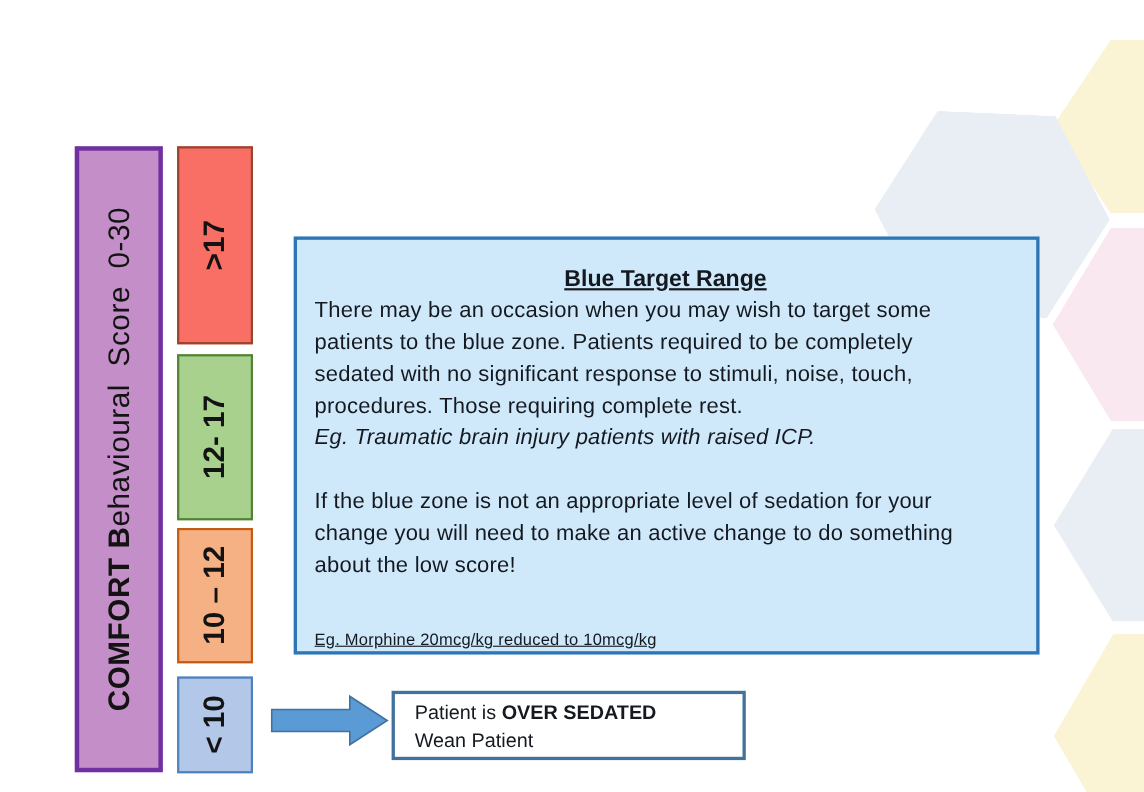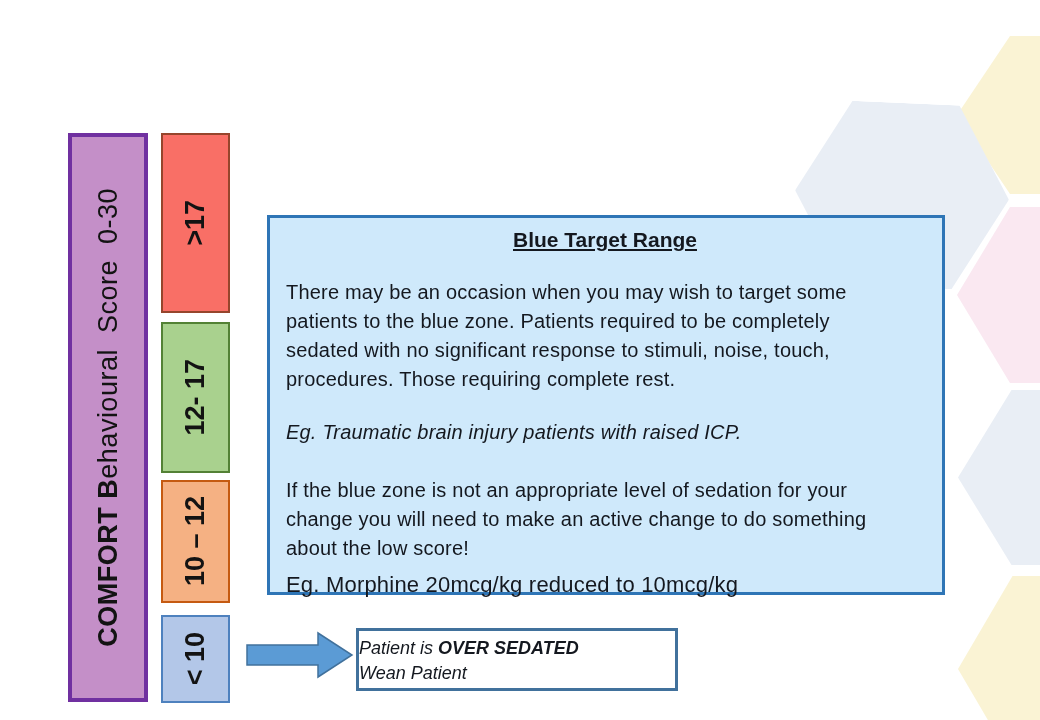--- a/index.html
+++ b/index.html
@@ -47,37 +47,37 @@
   .zone .vtext { font-weight:bold; font-size:27px; }
   .zone-red    { top:133px; height:180px; background:#f96f66; border:2px solid #96452c; }
   .zone-green  { top:322px; height:151px; background:#a9d18e; border:2px solid #538135; }
   .zone-orange { top:480px; height:123px; background:#f5b183; border:2px solid #c55a11; }
   .zone-blue   { top:615px; height:88px;  background:#b3c7e8; border:2px solid #4e81be; }
 
   
   .info-box {
     position:absolute; left:267px; top:215px; width:678px; height:380px;
     background:#cfe9fb; border:3px solid #2e75b6; z-index:2;
-    padding:7px 18px 8px 16px; color:#14181f;
+    padding:21px 18px 8px 16px; color:#14181f;
   }
   .info-title {
     text-align:center; font-weight:bold; text-decoration:underline;
     font-size:21px; line-height:29px;
   }
-  .info-p { font-size:20px; line-height:29px; white-space:pre-line; letter-spacing:0.2px;margin-top:24px; }
+  .info-p { font-size:20px; line-height:29px; white-space:pre-line; letter-spacing:0.2px; }
   .info-p.italic { font-style:italic; }
   .info-p.gap { margin-top:29px; }
-  .info-eg { font-size:22px; margin-top:9px; letter-spacing:0.2px; }
+  .info-eg { font-size:15px; margin-top:44px; letter-spacing:0.2px;text-decoration:underline; }
 
   
   .arrow-svg { position:absolute; left:246px; top:630px; z-index:2; }
   .callout {
     position:absolute; left:356px; top:628px; width:322px; height:63px;
     background:#ffffff; border:3px solid #41719c; z-index:2;
-    padding:5px 0 0 0; color:#14181f;font-style:italic;
+    padding:5px 0 0 18px; color:#14181f;
   }
   .callout-line { font-size:18px; line-height:25px; white-space:pre-wrap; }
   .callout-line .b { font-weight:bold; }
 </style>
 </head>
 <body>
 
 <div class="slide">
 
   <div class="hex hex-yellow hex1"></div>

